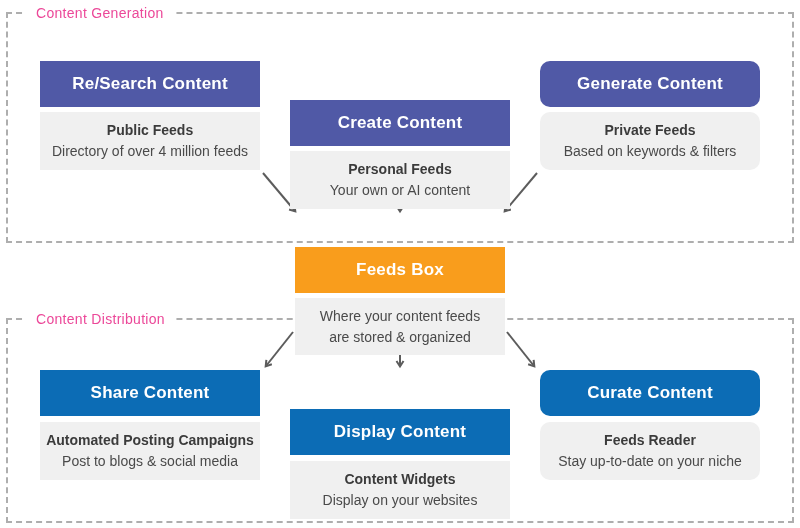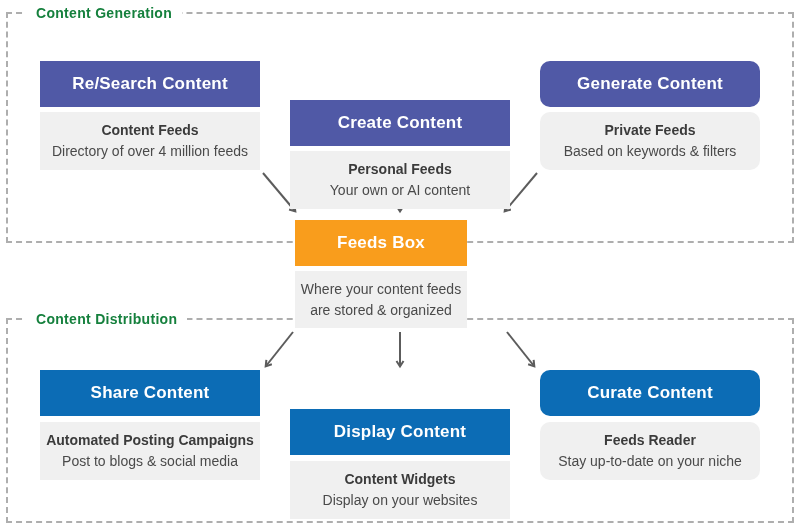--- a/index.html
+++ b/index.html
@@ -17,23 +17,23 @@
     box-sizing:border-box;
   }
   .section-generation{left:6px;top:12px;width:788px;height:231px;}
   .section-distribution{left:6px;top:318px;width:788px;height:205px;}
   .section-label{
     position:absolute;
     top:-11px;left:18px;
     background:#ffffff;
     padding:0 10px;
     font-size:14px;
-    font-weight:bold;
+    font-weight:normal;
     letter-spacing:.3px;
-    color:#15803d;
+    color:#ec4899;
     white-space:nowrap;
     line-height:20px;
   }
   
   .card-header{
     position:absolute;
     height:46px;
     display:flex;align-items:center;justify-content:center;
     color:#ffffff;
     font-size:17px;
@@ -56,21 +56,21 @@
   .desc-bold{font-size:14px;font-weight:bold;color:#3b3b3b;display:block;}
   .desc-text{font-size:14px;color:#4a4a4a;display:block;}
   
   .col1{left:40px;width:220px;}
   .col2{left:290px;width:220px;margin-top:39px;}
   .col3{left:540px;width:220px;border-radius:10px;}
   .row-top-header{top:61px;}
   .row-top-desc{top:112px;height:58px;}
   .row-bot-header{top:370px;}
   .row-bot-desc{top:422px;height:58px;}
-  .hub-col{left:295px;width:172px;}
+  .hub-col{left:295px;width:210px;margin-top:27px;}
   .hub-header{top:220px;}
   .hub-desc{top:271px;height:57px;}
   
   .arrows{
     position:absolute;left:0;top:0;width:800px;height:528px;
     pointer-events:none;
   }
   .arrows path{stroke:#5c5c5c;stroke-width:2;fill:none;}
 </style>
 </head>
@@ -96,21 +96,21 @@
     <path d="M537,173 L505,211" marker-end="url(#ah)"></path>
     <path d="M293,332 L266,366" marker-end="url(#ah)"></path>
     <path d="M400,332 L400,366" marker-end="url(#ah)"></path>
     <path d="M507,332 L534,366" marker-end="url(#ah)"></path>
   </svg>
 
   <div class="card-header purple col1 row-top-header">
     <span>Re/Search Content</span>
   </div>
   <div class="card-desc col1 row-top-desc">
-    <span class="desc-bold">Content Feeds</span>
+    <span class="desc-bold">Public Feeds</span>
     <span class="desc-text">Directory of over 4 million feeds</span>
   </div>
 
   <div class="card-header purple col2 row-top-header">
     <span>Create Content</span>
   </div>
   <div class="card-desc col2 row-top-desc">
     <span class="desc-bold">Personal Feeds</span>
     <span class="desc-text">Your own or AI content</span>
   </div>

